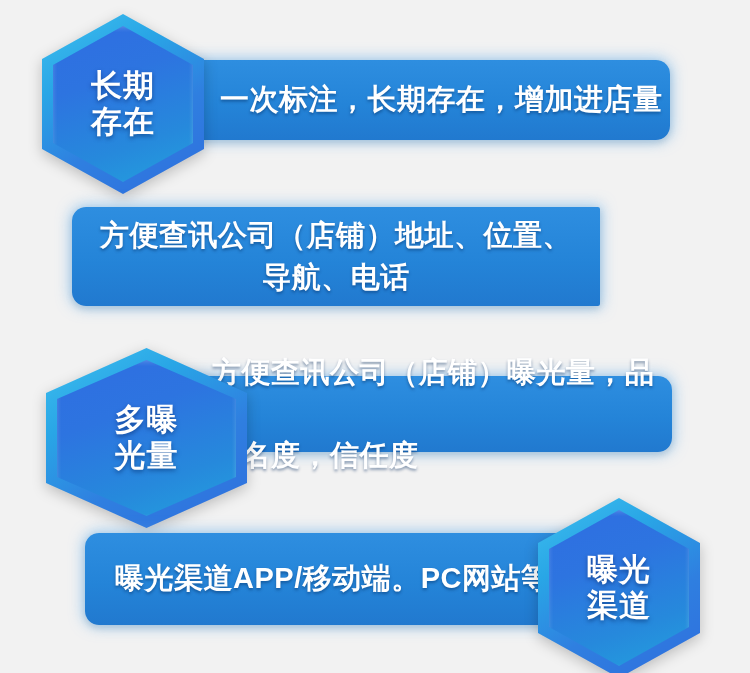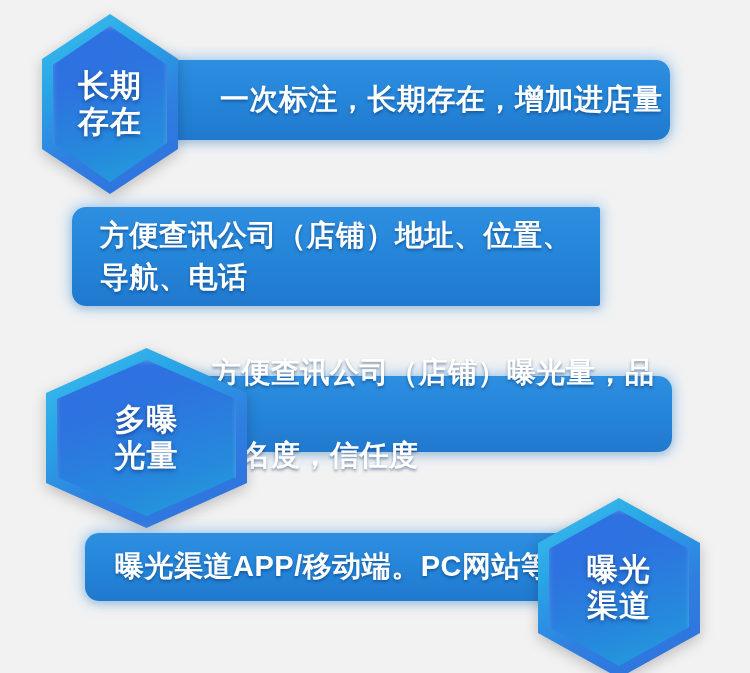--- a/index.html
+++ b/index.html
@@ -27,24 +27,24 @@
     font-size:29px;
     line-height:1.42;
     letter-spacing:.5px;
     text-shadow:0 2px 3px rgba(0,40,90,.45);
     white-space:pre-line;
   }
 
   .bar.r1{ left:160px; top:60px; width:510px; height:80px;
            border-radius:2px 14px 14px 2px; padding-left:60px; }
   .bar.r2{ left:72px;  top:207px; width:528px; height:99px;
-           border-radius:14px 2px 2px 14px; padding-left:28px; }
+           border-radius:14px 2px 2px 14px; padding-left:28px;text-align:center; }
   .bar.r3{ left:160px; top:376px; width:512px; height:76px;
            border-radius:2px 14px 14px 2px; padding-left:52px; }
-  .bar.r4{ left:85px;  top:533px; width:540px; height:68px;
+  .bar.r4{ left:85px;  top:533px; width:540px; height:92px;
            border-radius:14px 2px 2px 14px; padding-left:30px; }
 
   
   .hex{
     position:absolute;
     width:160px;height:178px;
     filter:drop-shadow(0 4px 7px rgba(0,0,0,.22));
   }
   .hex .outer,.hex .inner{
     position:absolute;
@@ -66,21 +66,21 @@
     color:#ffffff;
     font-weight:bold;
     font-size:31px;
     line-height:1.16;
     letter-spacing:1px;
     text-shadow:0 2px 4px rgba(0,35,95,.55);
     white-space:pre-line;
     text-align:center;
   }
 
-  .hex.h1{ left:42px;  top:14px;  width:136px; height:180px; }
+  .hex.h1{ left:42px;  top:14px;  width:162px; height:180px; }
   .hex.h2{ left:540px; top:174px; width:162px; height:180px; }
   .hex.h3{ left:46px;  top:348px; width:162px; height:180px;padding-left:39px; }
   .hex.h4{ left:538px; top:498px; width:162px; height:180px; }
 </style>
 </head>
 <body>
 
 <div id="stage">
 
   <div class="bar r1">

